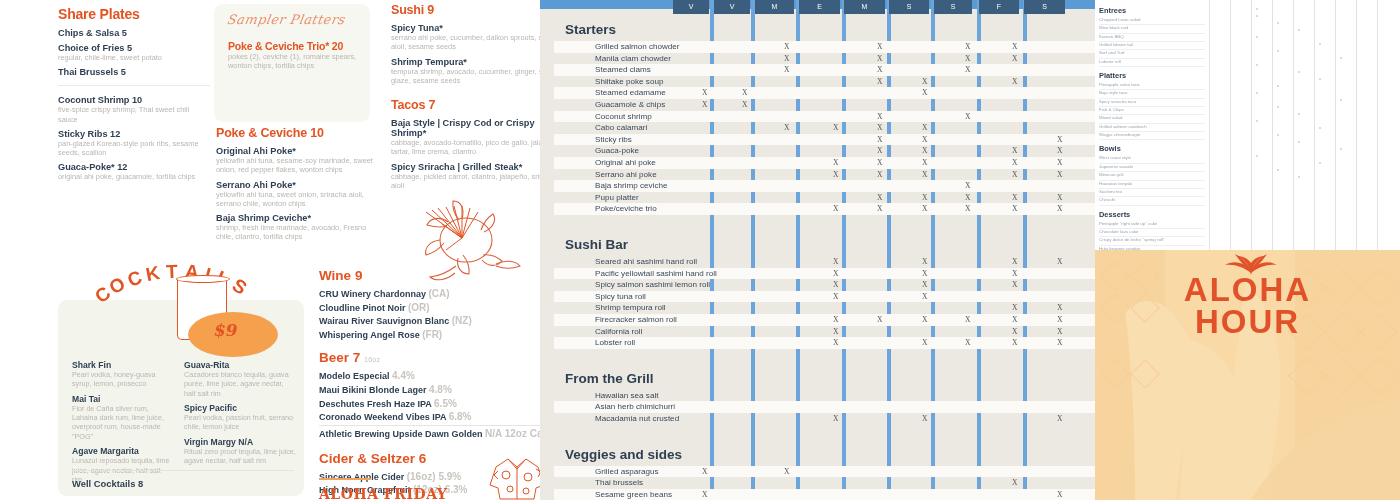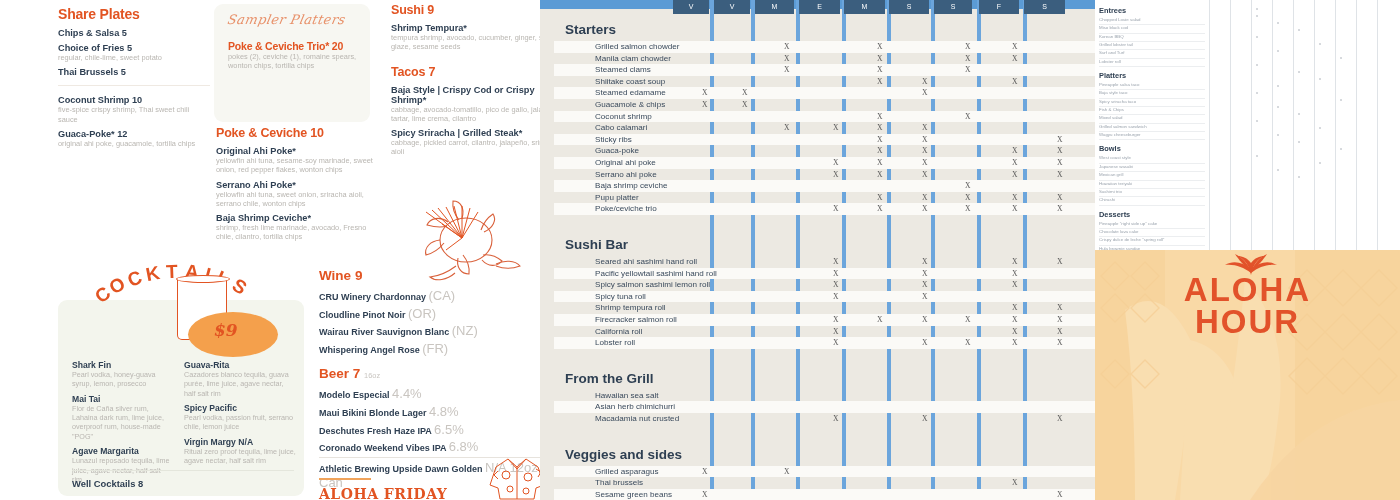--- a/index.html
+++ b/index.html
@@ -44,21 +44,21 @@
   .ck-col1 { position:absolute; left:36px; top:360px; width:100px; }
   .ck-col2 { position:absolute; left:148px; top:360px; width:112px; }
   .ck-nm { font-size:8.6px; color:#2e3f52; font-weight:bold; }
   .ck-ds { font-size:7.2px; color:#b9b6b1; line-height:1.3; }
   .well { position:absolute; left:36px; top:478px; font-size:9.4px; color:#2e3f52; font-weight:bold; }
   .well-hr { position:absolute; left:36px; top:470px; width:222px; height:1px; background:#e4e6dc; }
 
   
   .drink-col { position:absolute; left:283px; top:268px; width:245px; }
   .dk-line { font-size:9px; color:#2e3f52; font-weight:bold; margin-bottom:2.6px; }
-  .dk-line em { font-style:normal; color:#c9c5c0; font-weight:normal; font-size:13px; }
+  .dk-line em { font-style:normal; color:#c9c5c0; font-weight:bold; font-size:10px; }
   .dk-head { color:#e25422; font-weight:bold; font-size:13.5px; margin-bottom:5px; }
   .dk-head em { font-style:normal; color:#c9c5c0; font-size:7.4px; font-weight:normal; }
 
   .friday { position:absolute; left:283px; top:486px; color:#e25422; font-weight:bold; font-size:14px; font-family:"DejaVu Serif",serif; letter-spacing:.5px; }
   .friday-hr { position:absolute; left:283px; top:478px; width:52px; height:2px; background:#f0a35a; }
 
   
   .hibiscus { position:absolute; left:360px; top:188px; width:160px; height:100px; }
 
   
@@ -112,20 +112,24 @@
       </div>
       <div class="row">
           <div class="item-name nm">Thai Brussels 5</div>
         </div>
       <div class="hr-soft"></div>
       <div class="row">
         <div class="item-name nm">Coconut Shrimp  10</div>
         <div class="item-desc ds">five-spice crispy shrimp, Thai sweet chili sauce</div>
       </div>
       <div class="row">
+        <div class="item-name nm">Sticky Ribs  12</div>
+        <div class="item-desc ds">pan-glazed Korean-style pork ribs, sesame seeds, scallion</div>
+      </div>
+      <div class="row">
         <div class="item-name nm">Guaca-Poke*  12</div>
         <div class="item-desc ds">original ahi poke, guacamole, tortilla chips</div>
       </div>
     </div>
 
     <div class="sampler"></div>
     <div style="position:absolute;left:192px;top:12px;width:140px;">
       <div class="script">Sampler Platters</div>
       <div style="height:8px"></div>
       <div style="height:5px"></div>
@@ -148,20 +152,24 @@
       </div>
       <div class="row">
         <div class="item-name nm">Baja Shrimp Ceviche*</div>
         <div class="item-desc ds">shrimp, fresh lime marinade, avocado, Fresno chile, cilantro, tortilla chips</div>
       </div>
     </div>
 
     <div class="col-c">
       <div class="sec-title h2">Sushi  9</div>
       <div style="height:6px"></div>
+      <div class="row">
+        <div class="item-name nm">Spicy Tuna*</div>
+        <div class="item-desc ds">serrano ahi poke, cucumber, daikon sprouts, sriracha aioli, sesame seeds</div>
+      </div>
       <div class="row">
         <div class="item-name nm">Shrimp Tempura*</div>
         <div class="item-desc ds">tempura shrimp, avocado, cucumber, ginger, soy glaze, sesame seeds</div>
       </div>
       <div style="height:8px"></div>
       <div class="sec-title h2">Tacos  7</div>
       <div style="height:6px"></div>
       <div class="row">
         <div class="item-name nm">Baja Style | Crispy Cod or Crispy Shrimp*</div>
         <div class="item-desc ds">cabbage, avocado-tomatillo, pico de gallo, jalapeño tartar, lime crema, cilantro</div>
@@ -341,21 +349,21 @@
           <div class="xm" style="left: 411px;">X</div>
           <div class="xm" style="left: 458px;">X</div>
         </div>
         <div class="mx-row odd" style="top: 64.2px;">
           <div class="lbl">Steamed clams</div>
           <div class="xm" style="left: 230px;">X</div>
           <div class="xm" style="left: 323px;">X</div>
           <div class="xm" style="left: 411px;">X</div>
         </div>
         <div class="mx-row" style="top: 75.8px;">
-          <div class="lbl">Shiitake coast soup</div>
+          <div class="lbl">Shiitake poke soup</div>
           <div class="xm" style="left: 323px;">X</div>
           <div class="xm" style="left: 368px;">X</div>
           <div class="xm" style="left: 458px;">X</div>
         </div>
         <div class="mx-row odd" style="top: 87.4px;">
           <div class="lbl">Steamed edamame</div>
           <div class="xm" style="left: 148px;">X</div>
           <div class="xm" style="left: 188px;">X</div>
           <div class="xm" style="left: 368px;">X</div>
         </div>

